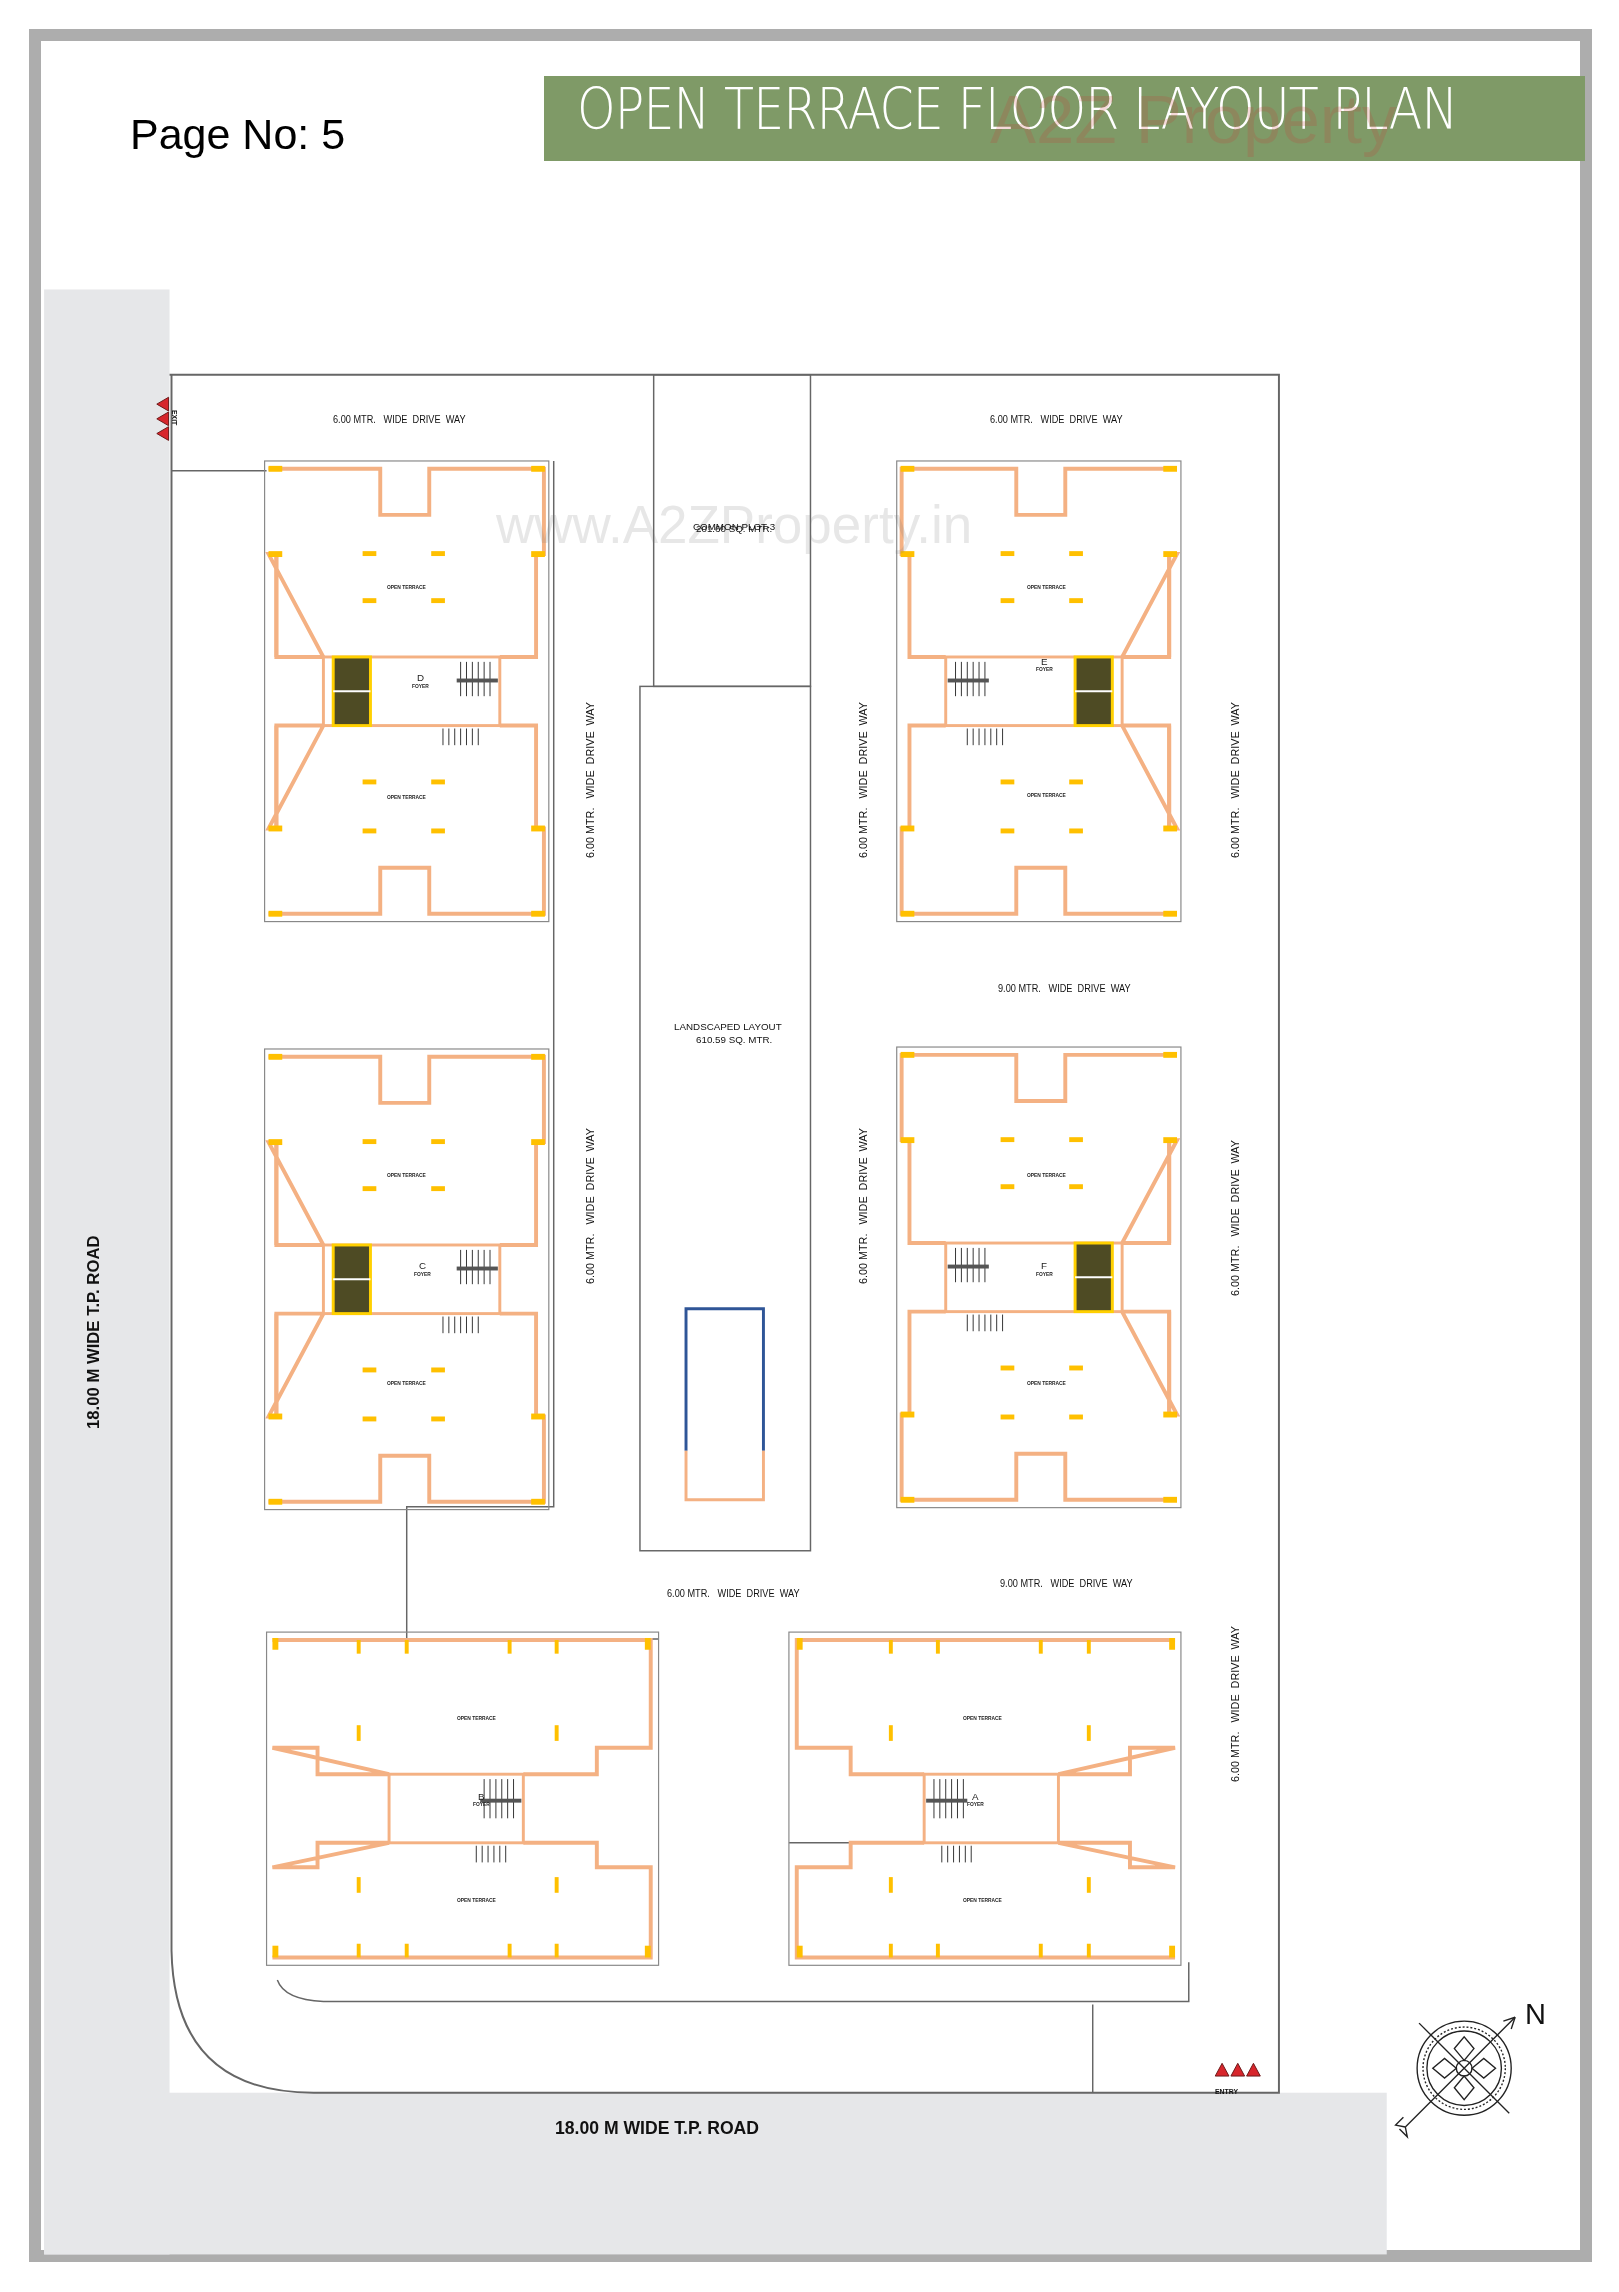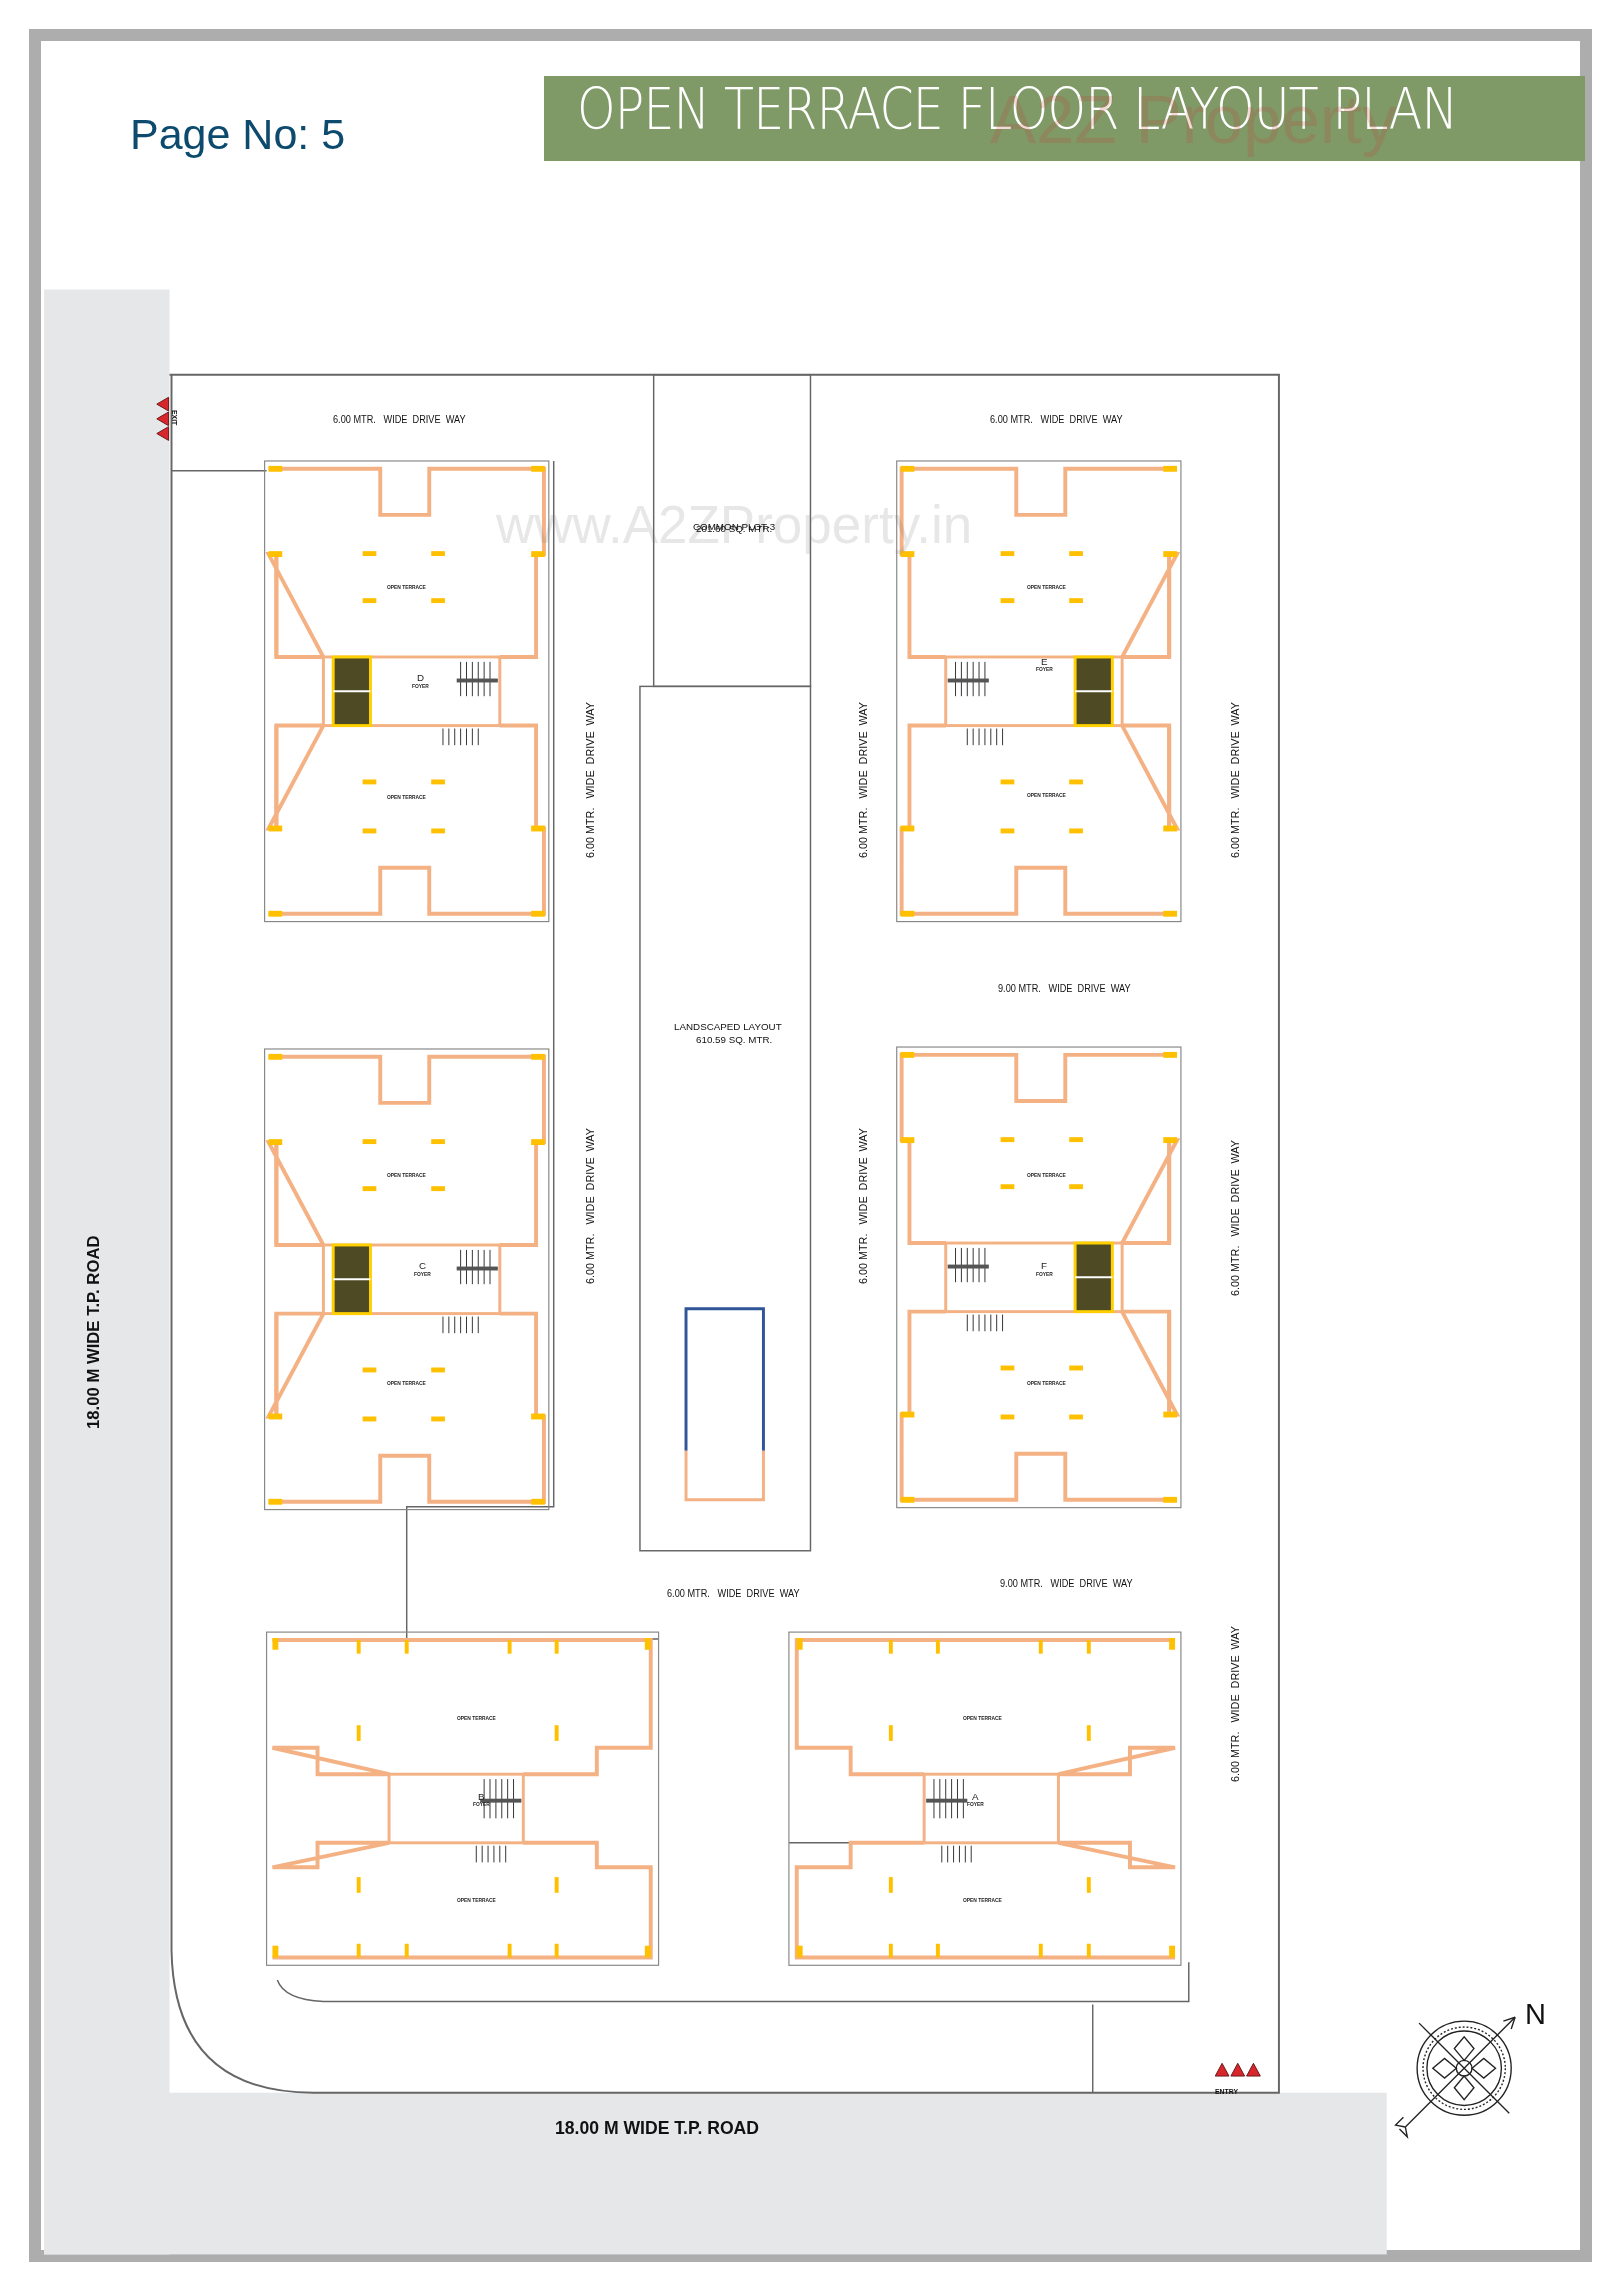--- a/index.html
+++ b/index.html
@@ -1,18 +1,18 @@
 <!DOCTYPE html>
 <html><head>
 <meta charset="utf-8">
 <style>
   html,body{margin:0;padding:0;background:#fff;}
   body{width:1619px;height:2293px;position:relative;overflow:hidden;font-family:"Liberation Sans",sans-serif;}
   .frame{position:absolute;left:29px;top:29px;width:1563px;height:2233px;border:12.7px solid #adadad;box-sizing:border-box;background:#fff;}
-  .page-no{position:absolute;left:130px;top:110px;font-size:43px;color:#0c4a6e;font-family:"Liberation Sans",sans-serif;}
+  .page-no{position:absolute;left:130px;top:110px;font-size:43px;color:#000000;font-family:"Liberation Sans",sans-serif;}
   .title-bar{position:absolute;left:544px;top:76px;width:1041px;height:85px;background:#7f9a67;color:#fff;display:flex;align-items:flex-start;box-sizing:border-box;padding-left:33px;}
   .title-bar span{font-size:57px;letter-spacing:-1px;font-family:"DejaVu Sans",sans-serif;font-weight:300;transform:scaleX(0.86);transform-origin:left center;white-space:nowrap;}
   .watermark-logo{position:absolute;left:990px;top:80px;font-size:69px;font-weight:normal;opacity:0.18;color:#c33;font-family:"Liberation Sans",sans-serif;white-space:nowrap;pointer-events:none;}
   svg.plan{position:absolute;left:0;top:0;}
 </style>
 </head>
 <body>
 
 <div class="frame"></div>
 

